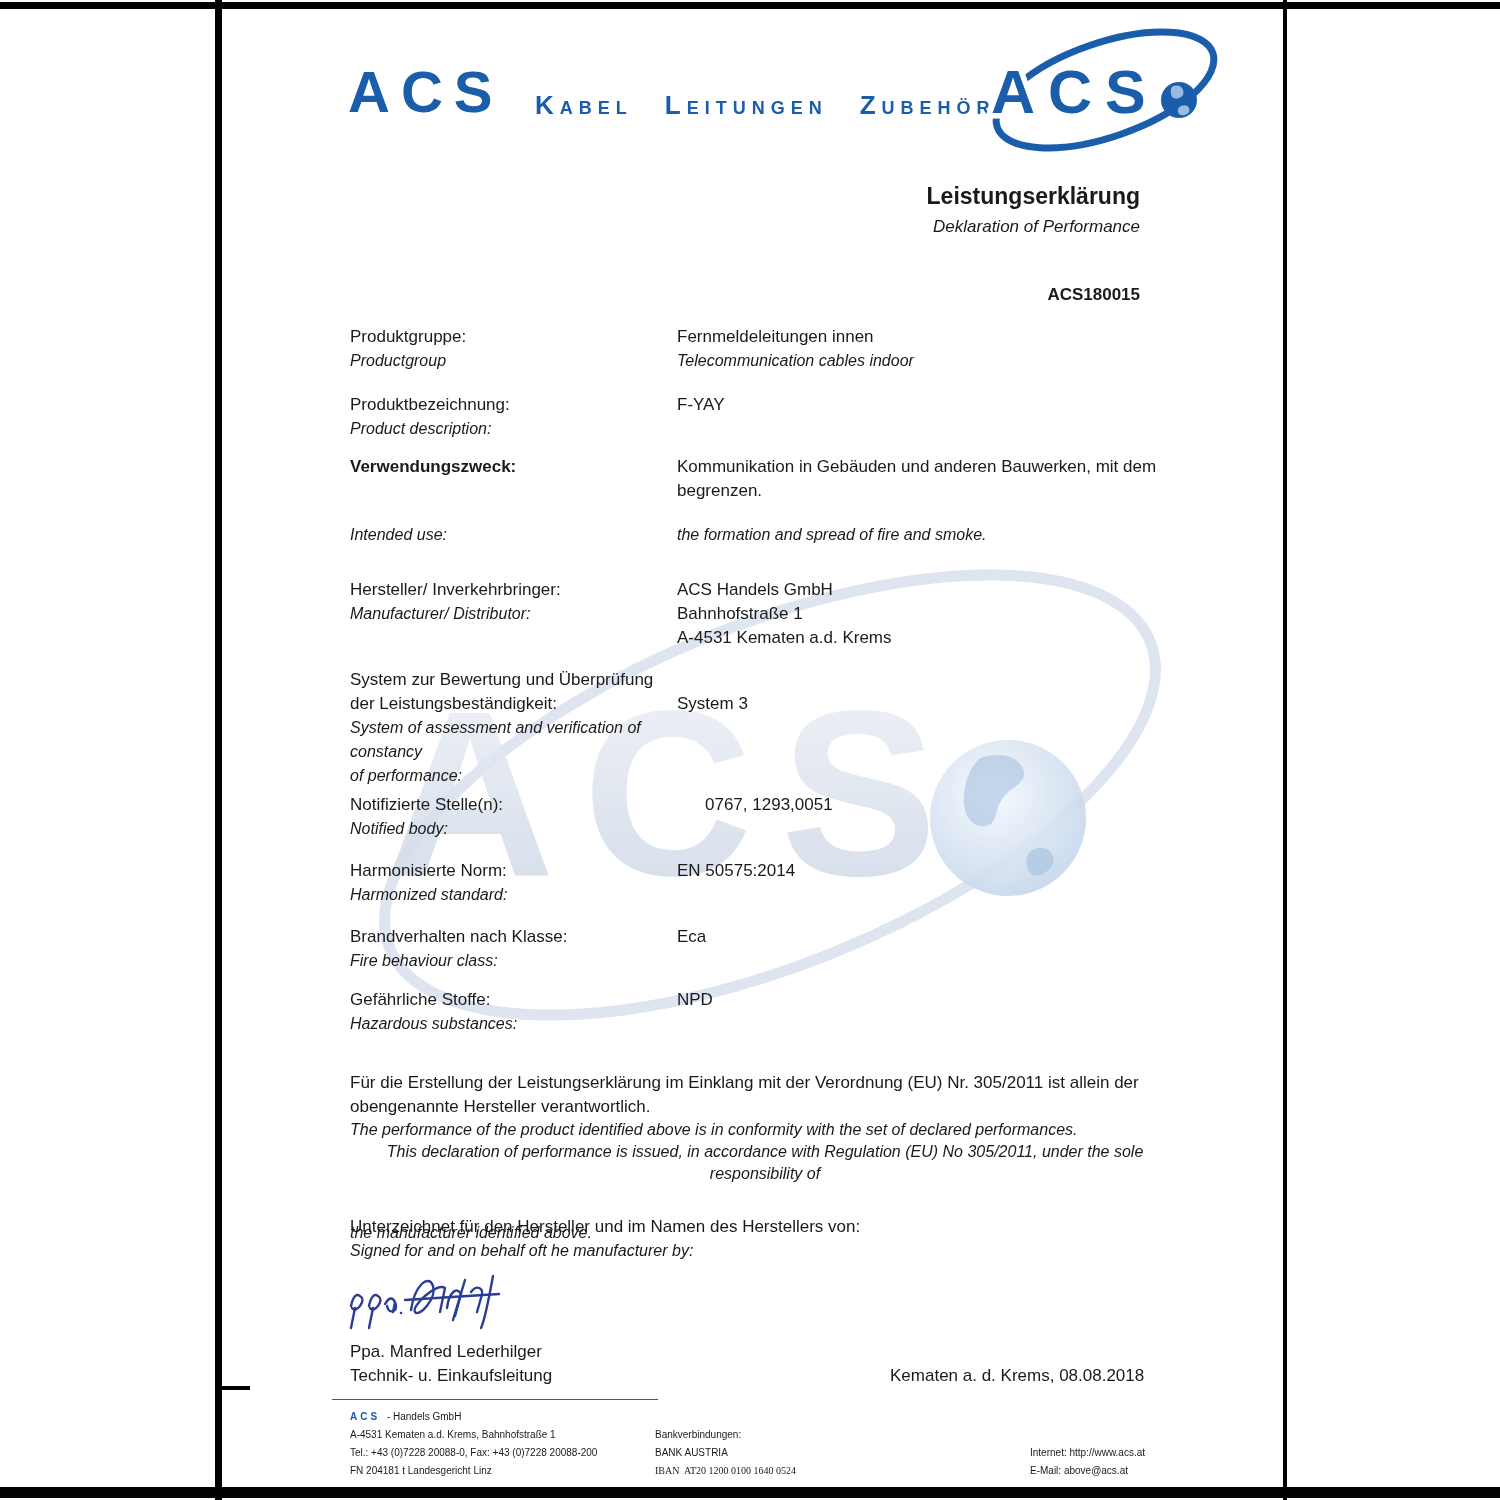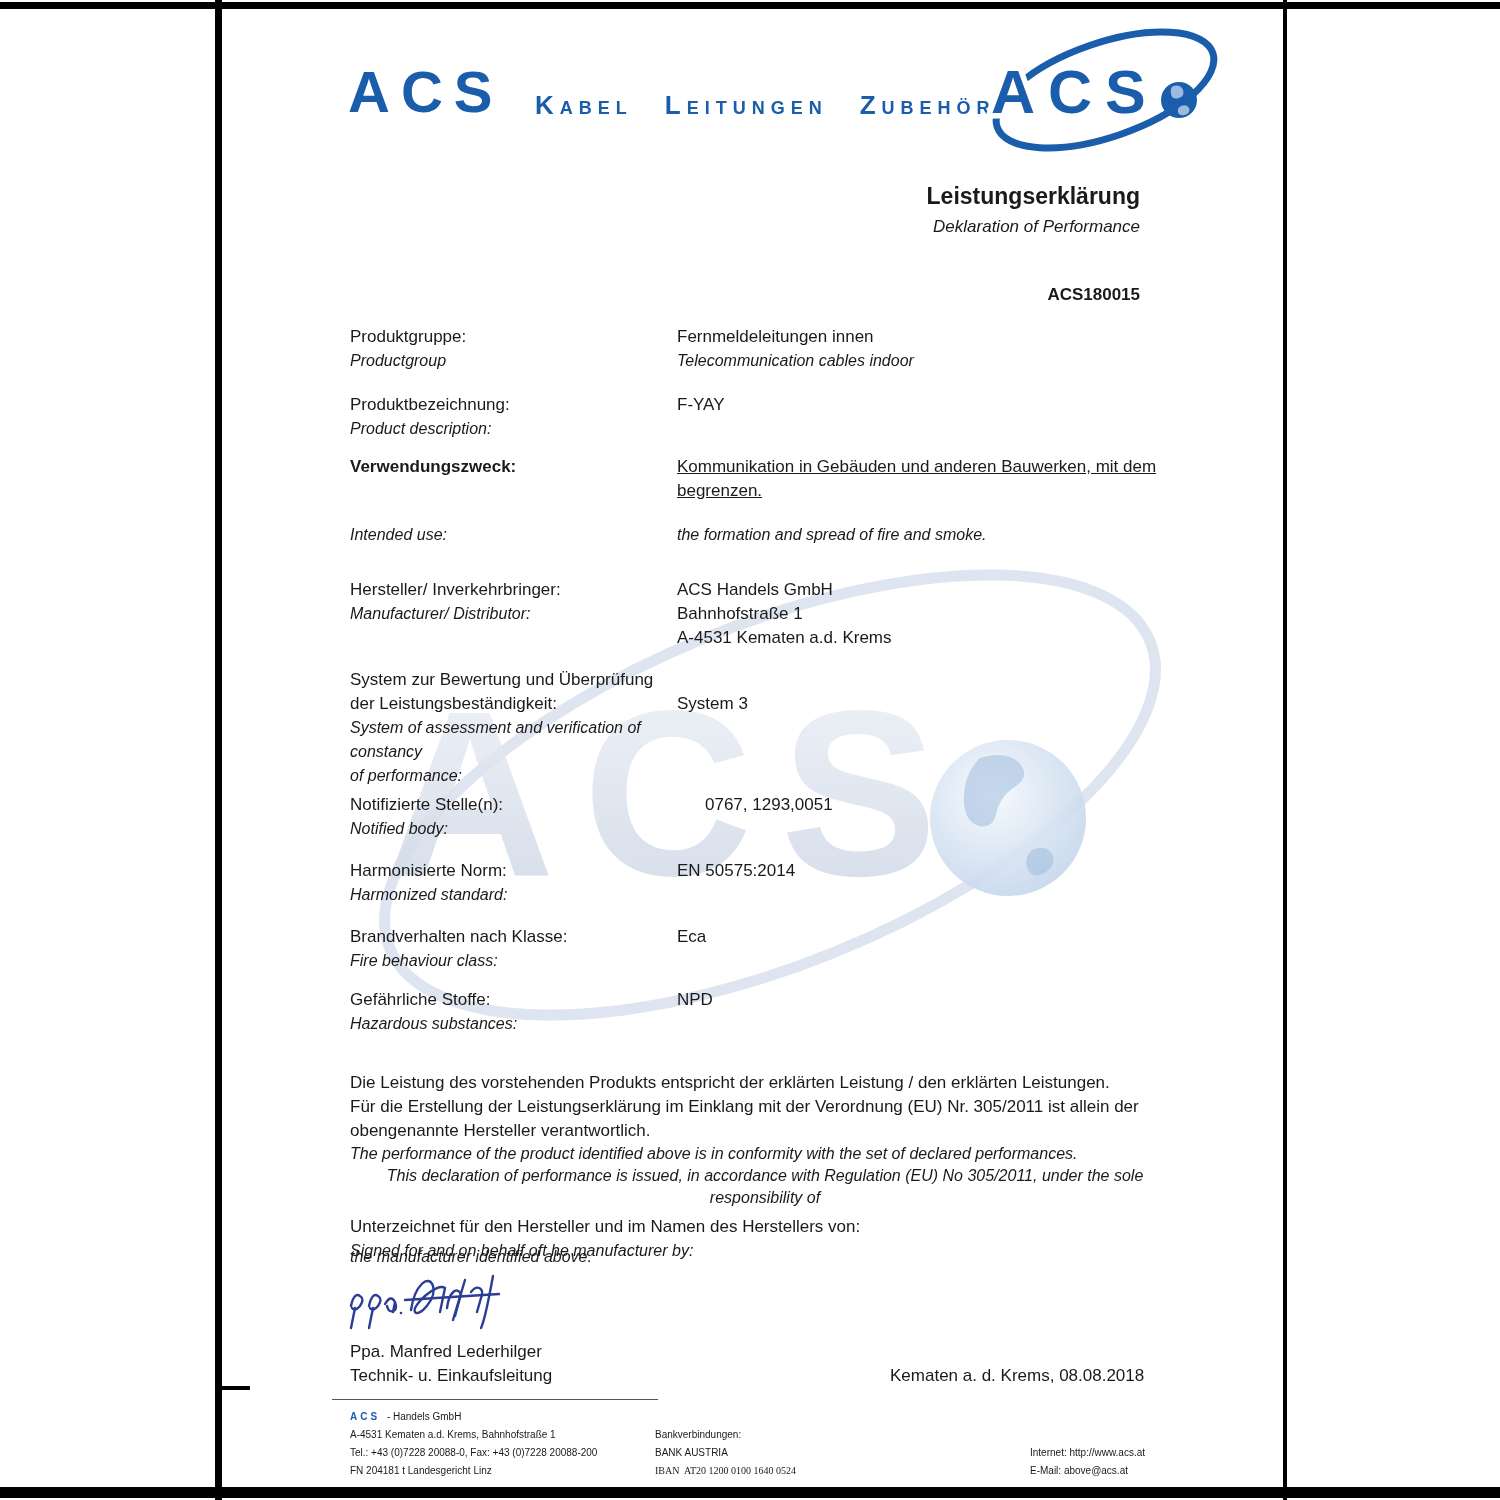--- a/index.html
+++ b/index.html
@@ -69,21 +69,21 @@
 <div class="abs lbl-col t" style="top:325px;">Produktgruppe:</div>
 <div class="abs lbl-col it" style="top:349px;">Productgroup</div>
 <div class="abs val-col t" style="top:325px;">Fernmeldeleitungen innen</div>
 <div class="abs val-col it" style="top:349px;">Telecommunication cables indoor</div>
 
 <div class="abs lbl-col t" style="top:393px;">Produktbezeichnung:</div>
 <div class="abs lbl-col it" style="top:417px;">Product description:</div>
 <div class="abs val-col t" style="top:393px;">F-YAY</div>
 
 <div class="abs lbl-col t" style="top:455px;font-weight:bold;">Verwendungszweck:</div>
-<div class="abs val-col t" style="top:455px;text-decoration:underline;">
+<div class="abs val-col t" style="top:455px;">
   <div>Kommunikation in Gebäuden und anderen Bauwerken, mit dem</div>
   <div>begrenzen.</div>
 </div>
 <div class="abs lbl-col it" style="top:523px;">Intended use:</div>
 <div class="abs val-col it" style="top:523px;">
   <div>the formation and spread of fire and smoke.</div>
 </div>
 
 <div class="abs lbl-col t" style="top:578px;">Hersteller/ Inverkehrbringer:</div>
 <div class="abs lbl-col it" style="top:602px;">Manufacturer/ Distributor:</div>
@@ -114,21 +114,20 @@
 
 <div class="abs lbl-col t" style="top:925px;">Brandverhalten nach Klasse:</div>
 <div class="abs lbl-col it" style="top:949px;">Fire behaviour class:</div>
 <div class="abs val-col t" style="top:925px;">Eca</div>
 
 <div class="abs lbl-col t" style="top:988px;">Gefährliche Stoffe:</div>
 <div class="abs lbl-col it" style="top:1012px;">Hazardous substances:</div>
 <div class="abs val-col t" style="top:988px;">NPD</div>
 
 <div class="abs" style="left:350px; top:1071px; width:830px;">
-  <div class="t">Die Leistung des vorstehenden Produkts entspricht der erklärten Leistung / den erklärten Leistungen.</div>
   <div class="t">Für die Erstellung der Leistungserklärung im Einklang mit der Verordnung (EU) Nr. 305/2011 ist allein der</div>
   <div class="t">obengenannte Hersteller verantwortlich.</div>
   <div class="it" style="line-height:22px;">The performance of the product identified above is in conformity with the set of declared performances.</div>
   <div class="it" style="line-height:22px;text-align:center;">This declaration of performance is issued, in accordance with Regulation (EU) No 305/2011, under the sole responsibility of</div>
   <div class="it" style="line-height:22px;margin-top:37px;">the manufacturer identified above.</div>
 </div>
 
 <div class="abs t" style="left:350px; top:1215px;">Unterzeichnet für den Hersteller und im Namen des Herstellers von:</div>
 <div class="abs it" style="left:350px; top:1239px;">Signed for and on behalf oft he manufacturer by:</div>
 

